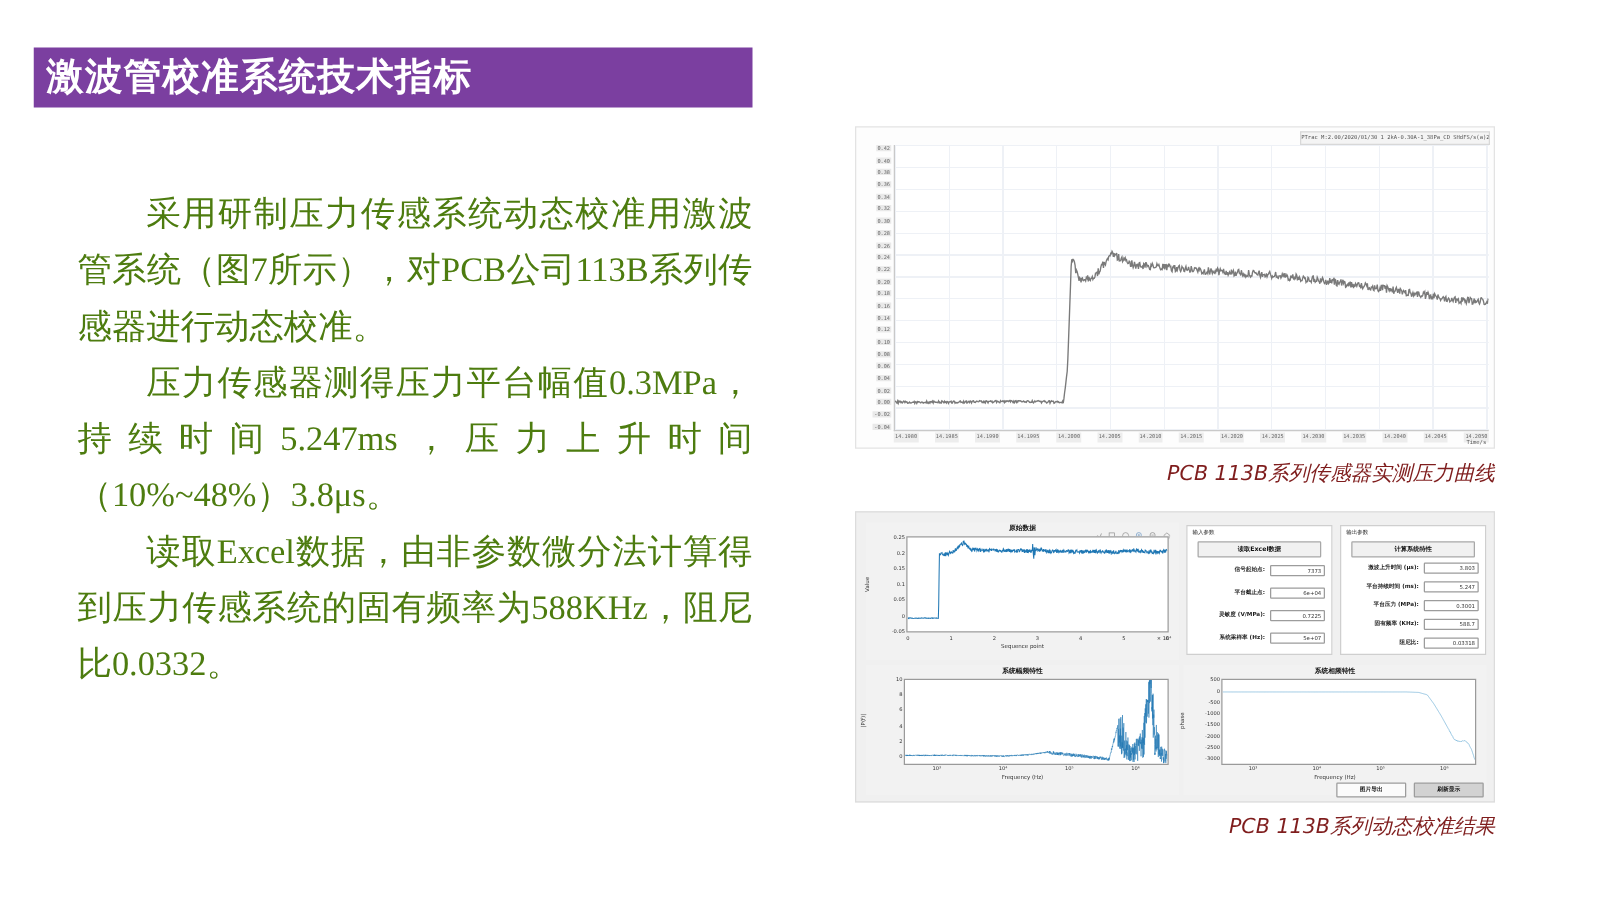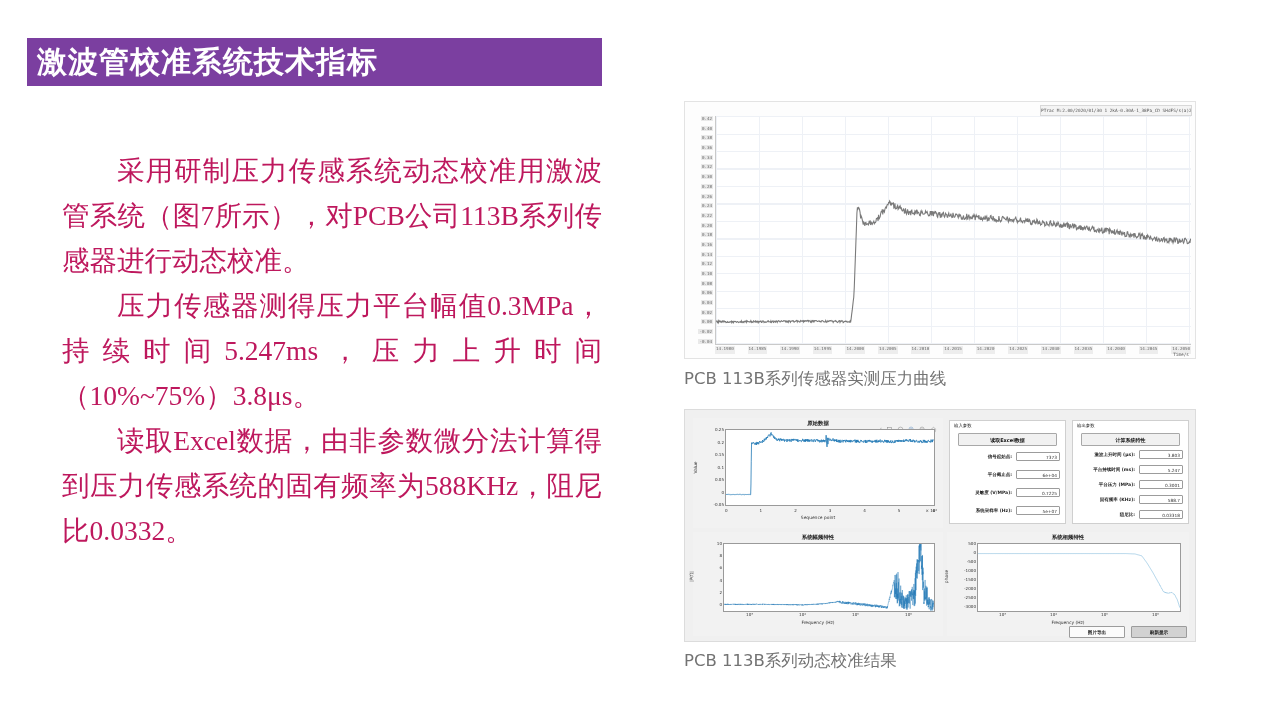--- a/index.html
+++ b/index.html
@@ -42,35 +42,36 @@
 
   
   #body-copy {
     position: absolute;
     left: 62px;
     top: 148px;
     width: 540px;
     font-family: "Liberation Serif", "DejaVu Serif", serif;
     font-size: 27.5px;
     line-height: 45px;
-    color: #be185d;
+    color: #4d7c0f;
     text-align: justify;
   }
   .para {
     margin: 0 0 0 0;
     text-indent: 2em;
   }
 
   
   .figure-caption {
-    text-align: left;
+    text-align: right;
     font-size: 16.5px;
-    color: #737373;
+    color: #7f1d1d;
     font-family: "DejaVu Sans", "Liberation Sans", sans-serif;
     white-space: nowrap;
+    font-style: italic;
   }
 
   
   #fig-top {
     position: absolute;
     left: 684px;
     top: 101px;
     width: 512px;
     height: 258px;
     background: #fdfdfd;
@@ -323,21 +324,21 @@
 </style>
 </head>
 <body>
 
 <div id="title-banner">
   <div id="title-text">激波管校准系统技术指标</div>
 </div>
 
 <div id="body-copy">
   <p class="para">采用研制压力传感系统动态校准用激波管系统（图7所示），对PCB公司113B系列传感器进行动态校准。</p>
-  <p class="para">压力传感器测得压力平台幅值0.3MPa，持续时间5.247ms，压力上升时间（10%~75%）3.8μs。</p>
+  <p class="para">压力传感器测得压力平台幅值0.3MPa，持续时间5.247ms，压力上升时间（10%~48%）3.8μs。</p>
   <p class="para">读取Excel数据，由非参数微分法计算得到压力传感系统的固有频率为588KHz，阻尼比0.0332。</p>
 </div>
 
 <div id="fig-top">
   <div id="scope-header">PTrac  M:2.00/2020/01/30 1  2kA-0.30A-1_38Pa_CD SHdFS/s(a)2D</div>
 
   <div id="scope-ylabels">
     <span>0.42</span>
     <span>0.40</span>
     <span>0.38</span>

